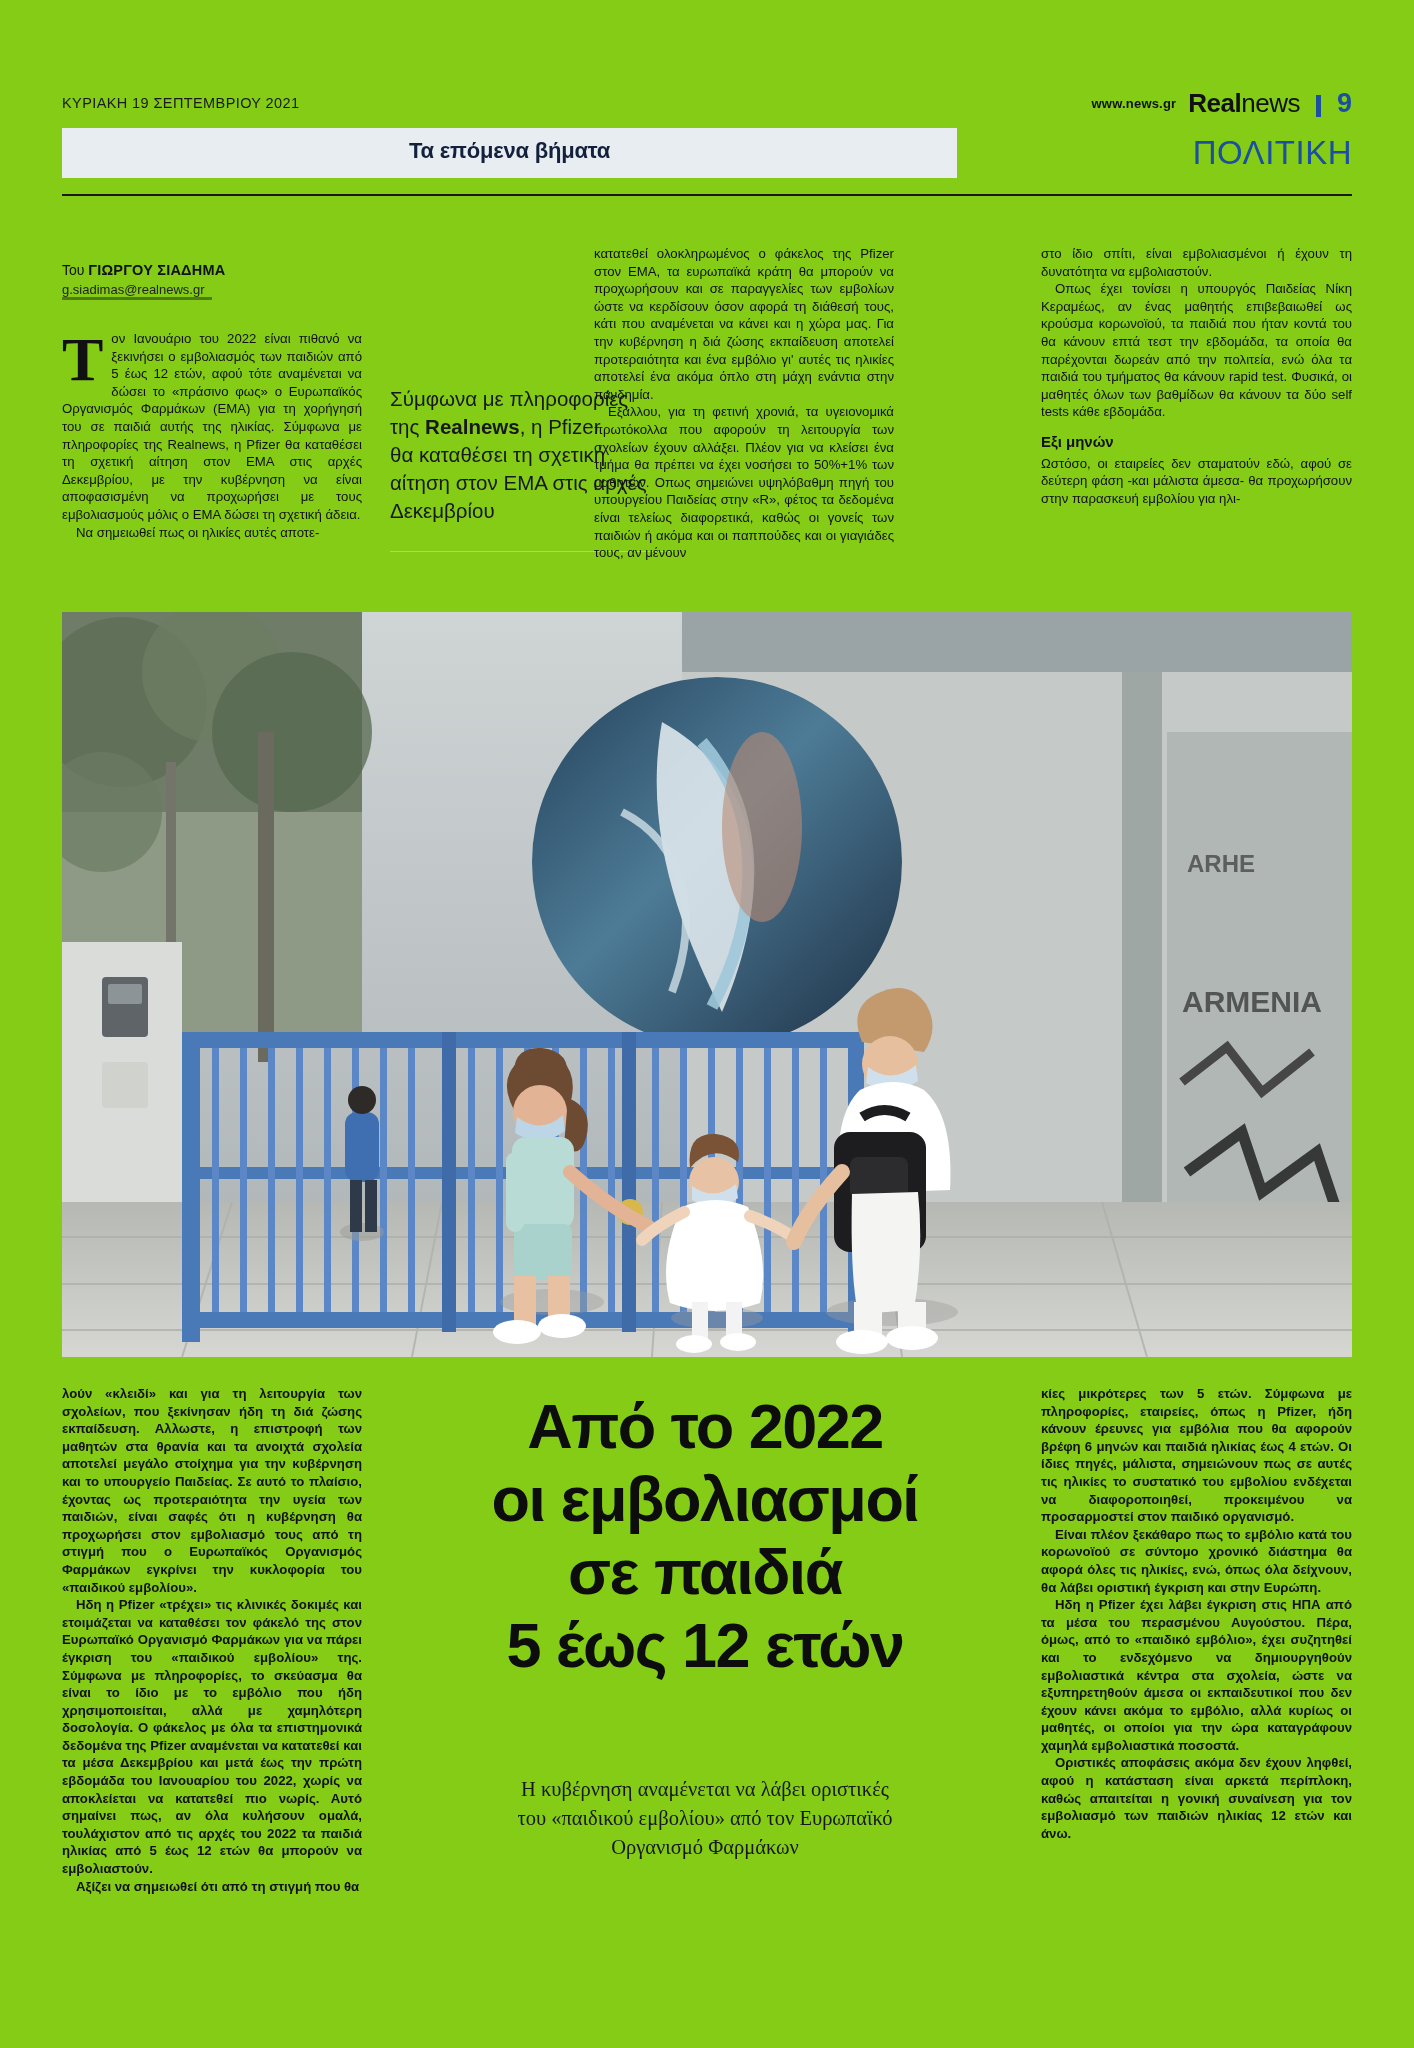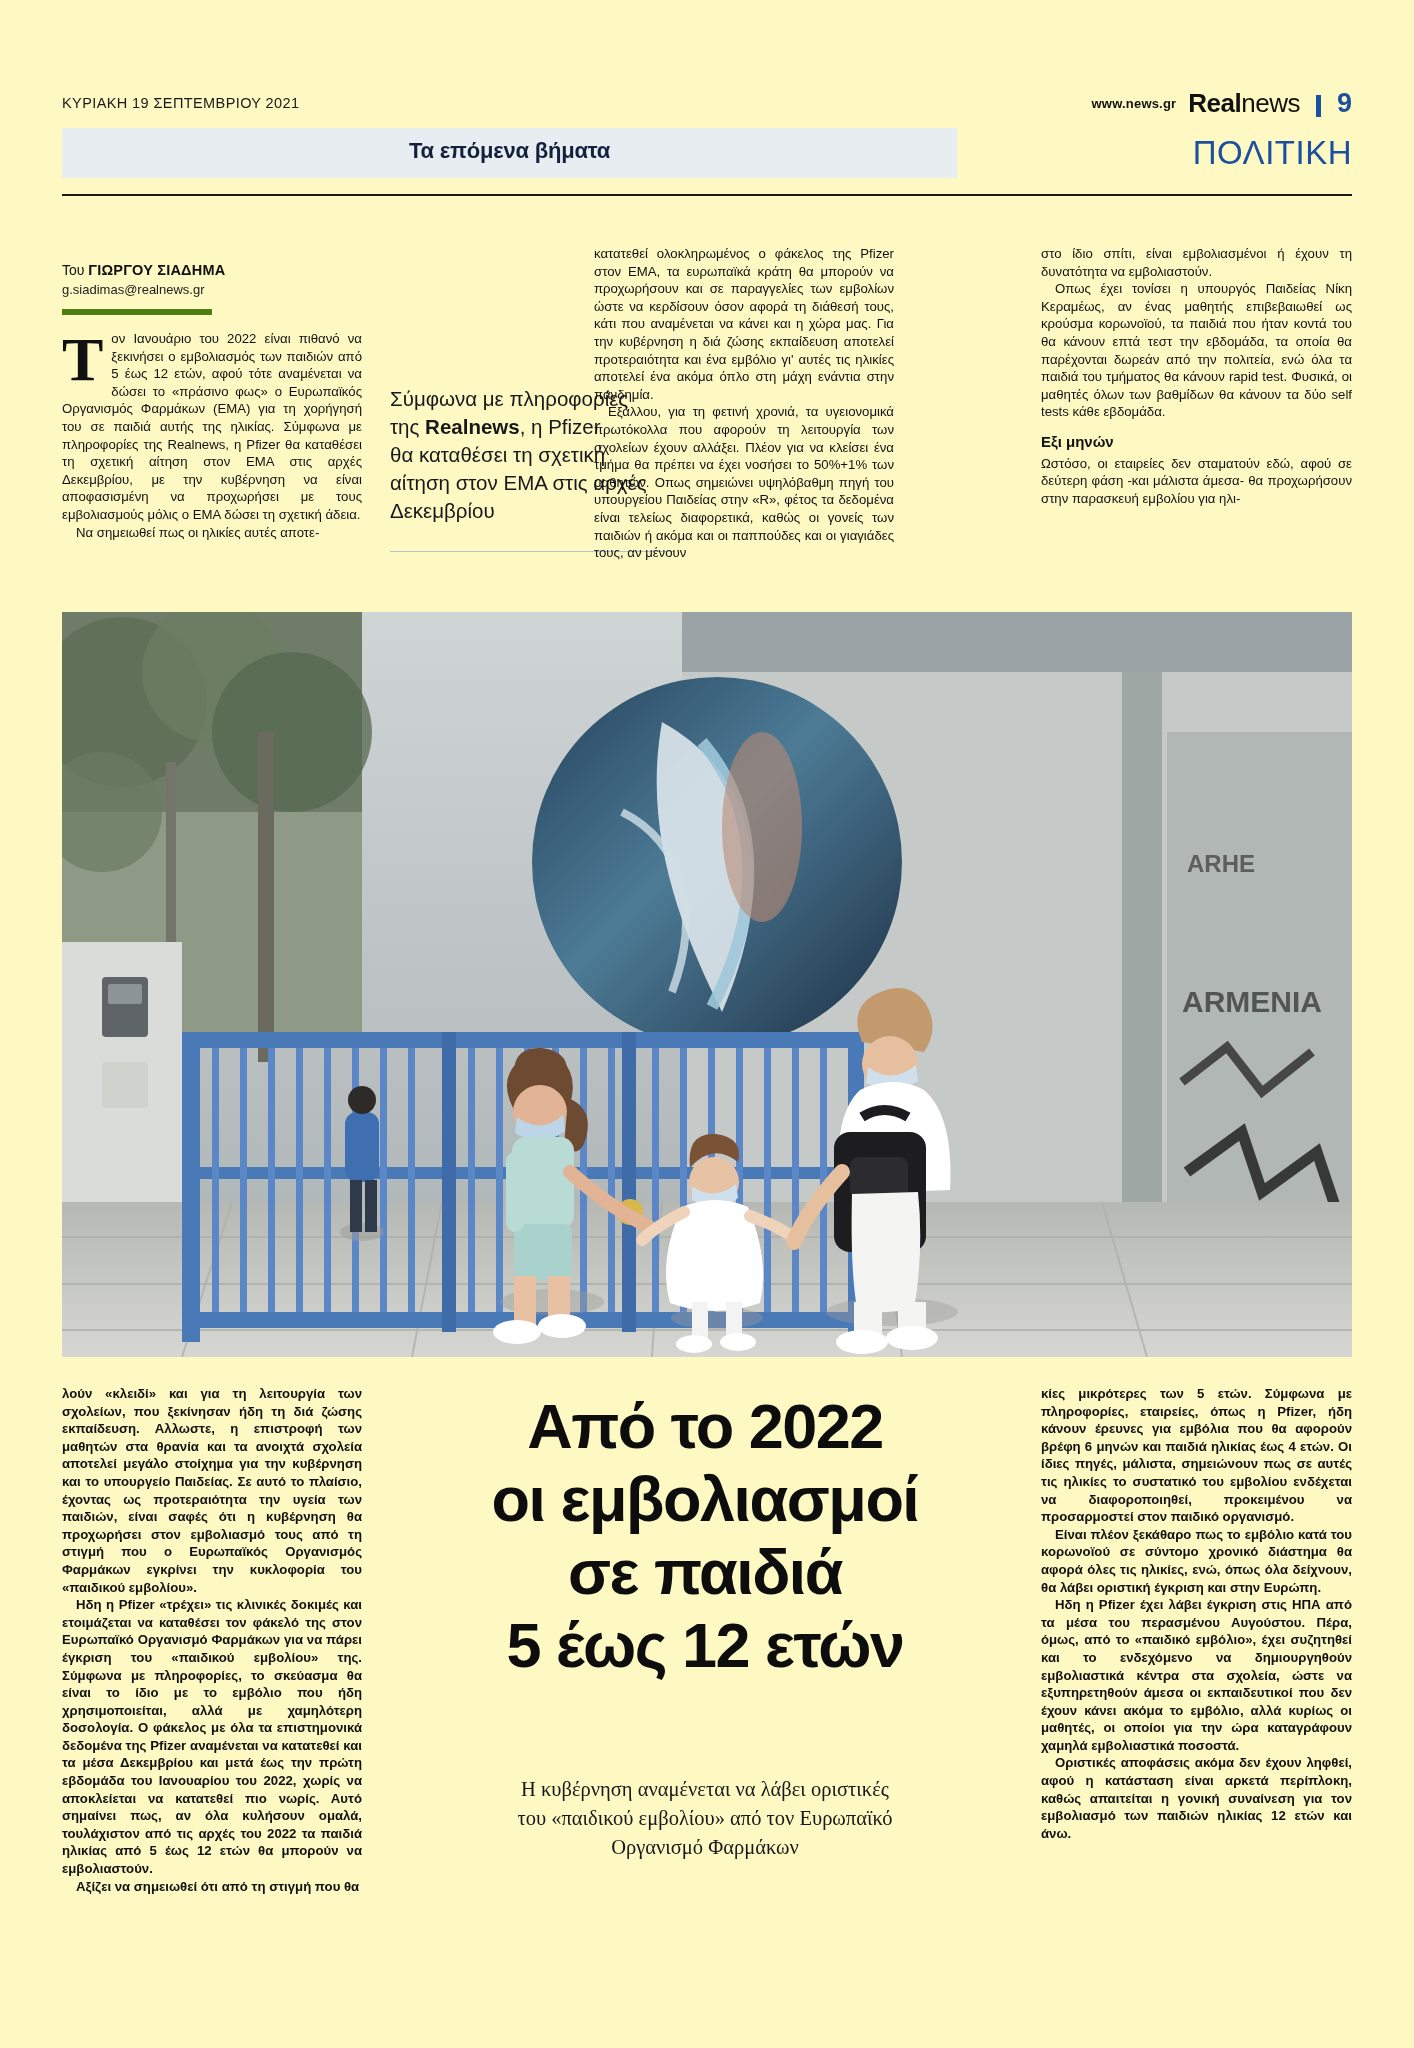--- a/index.html
+++ b/index.html
@@ -9,21 +9,21 @@
     height: 2048px;
     font-family: "Liberation Sans", sans-serif;
     color: #111111;
     position: relative;
     overflow: hidden;
   }
   .page {
     position: absolute;
     left: 0; top: 0;
     width: 1414px; height: 2048px;
-    background: #fef9c3;
+    background: #84cc16;
   }
 
   
   .masthead {
     position: absolute;
     left: 62px; top: 88px; width: 1290px;
     display: flex; align-items: baseline; justify-content: space-between;
   }
   .date-line {
     font-size: 14.5px;
@@ -68,22 +68,22 @@
     position: absolute; left: 62px; top: 194px; width: 1290px; height: 2px; background: #1a1a1a;
   }
 
   
   .byline {
     position: absolute; left: 62px; top: 262px; width: 300px;
   }
   .byline .by-name { font-size: 14px; color: #111; }
   .byline .by-name b { font-size: 14.5px; letter-spacing: 0.2px; }
   .byline .by-mail {
-    font-size: 13px; color: #222; margin-top: 4px; padding-bottom: 12px;
-    border-bottom: 6px solid #4d7c0f; width: 150px;
+    font-size: 13px; color: #222; margin-top: 4px; padding-bottom: 0;
+    border-bottom: 3px solid #4d7c0f; width: 150px;
   }
 
   
   .col {
     position: absolute;
     font-size: 13.2px;
     line-height: 17.6px;
     text-align: justify;
     color: #111;
   }

